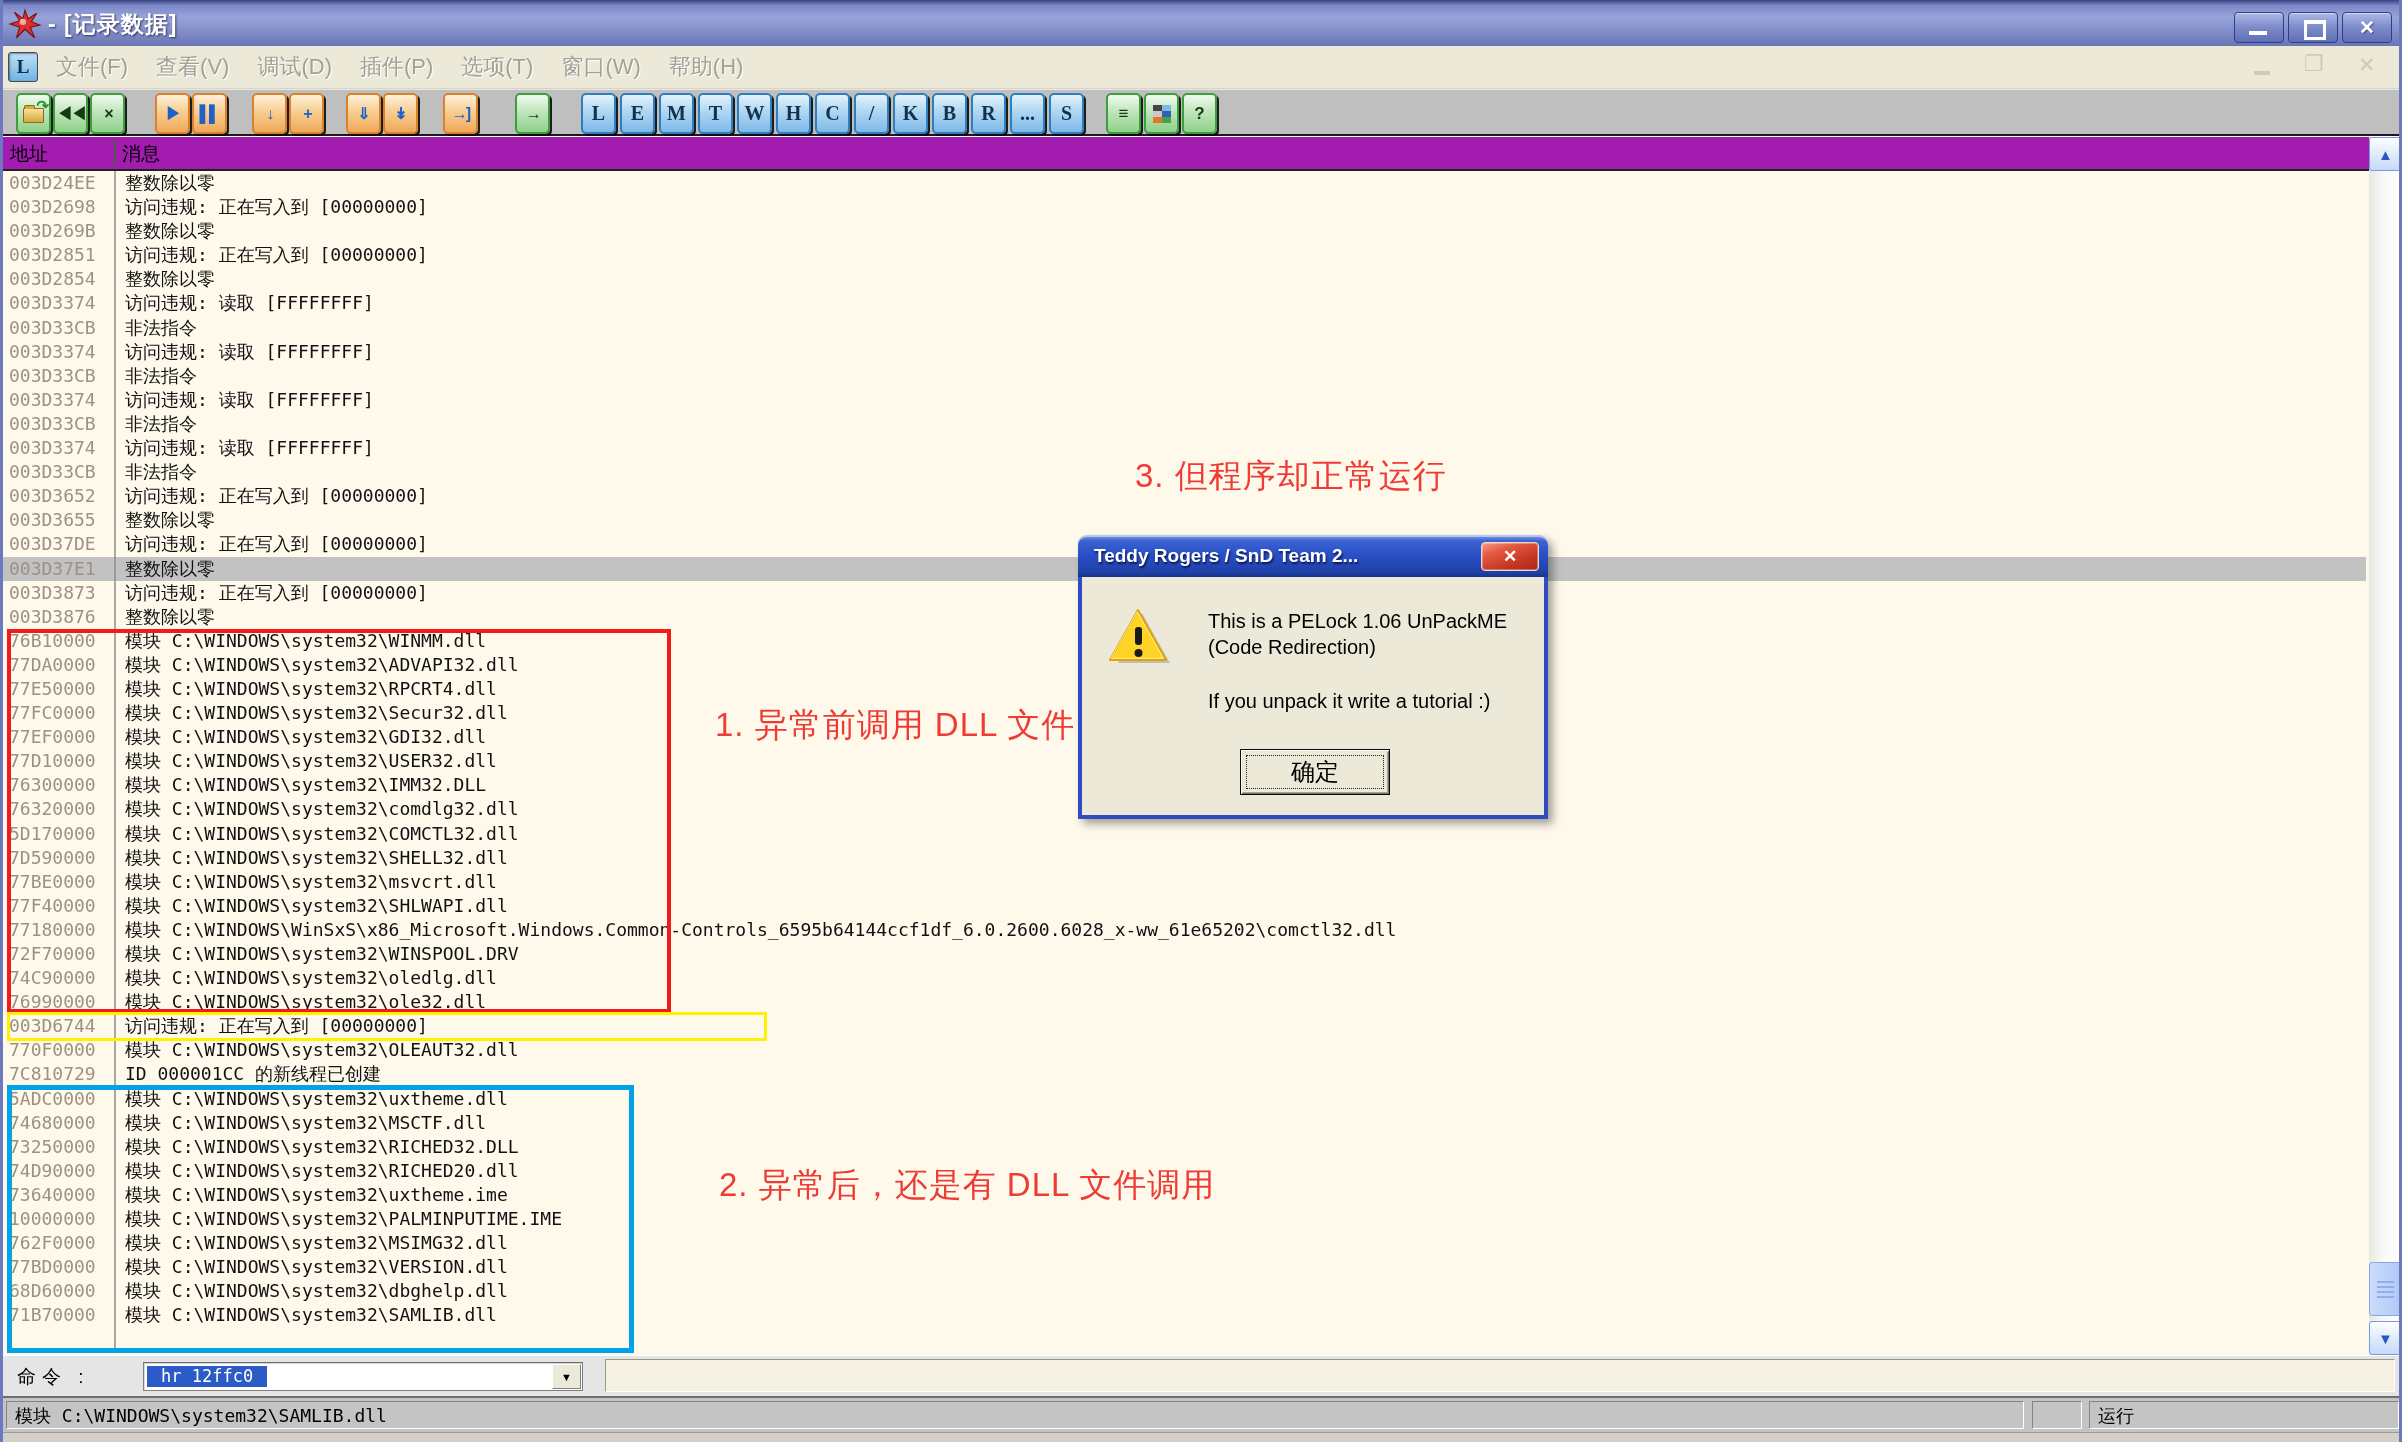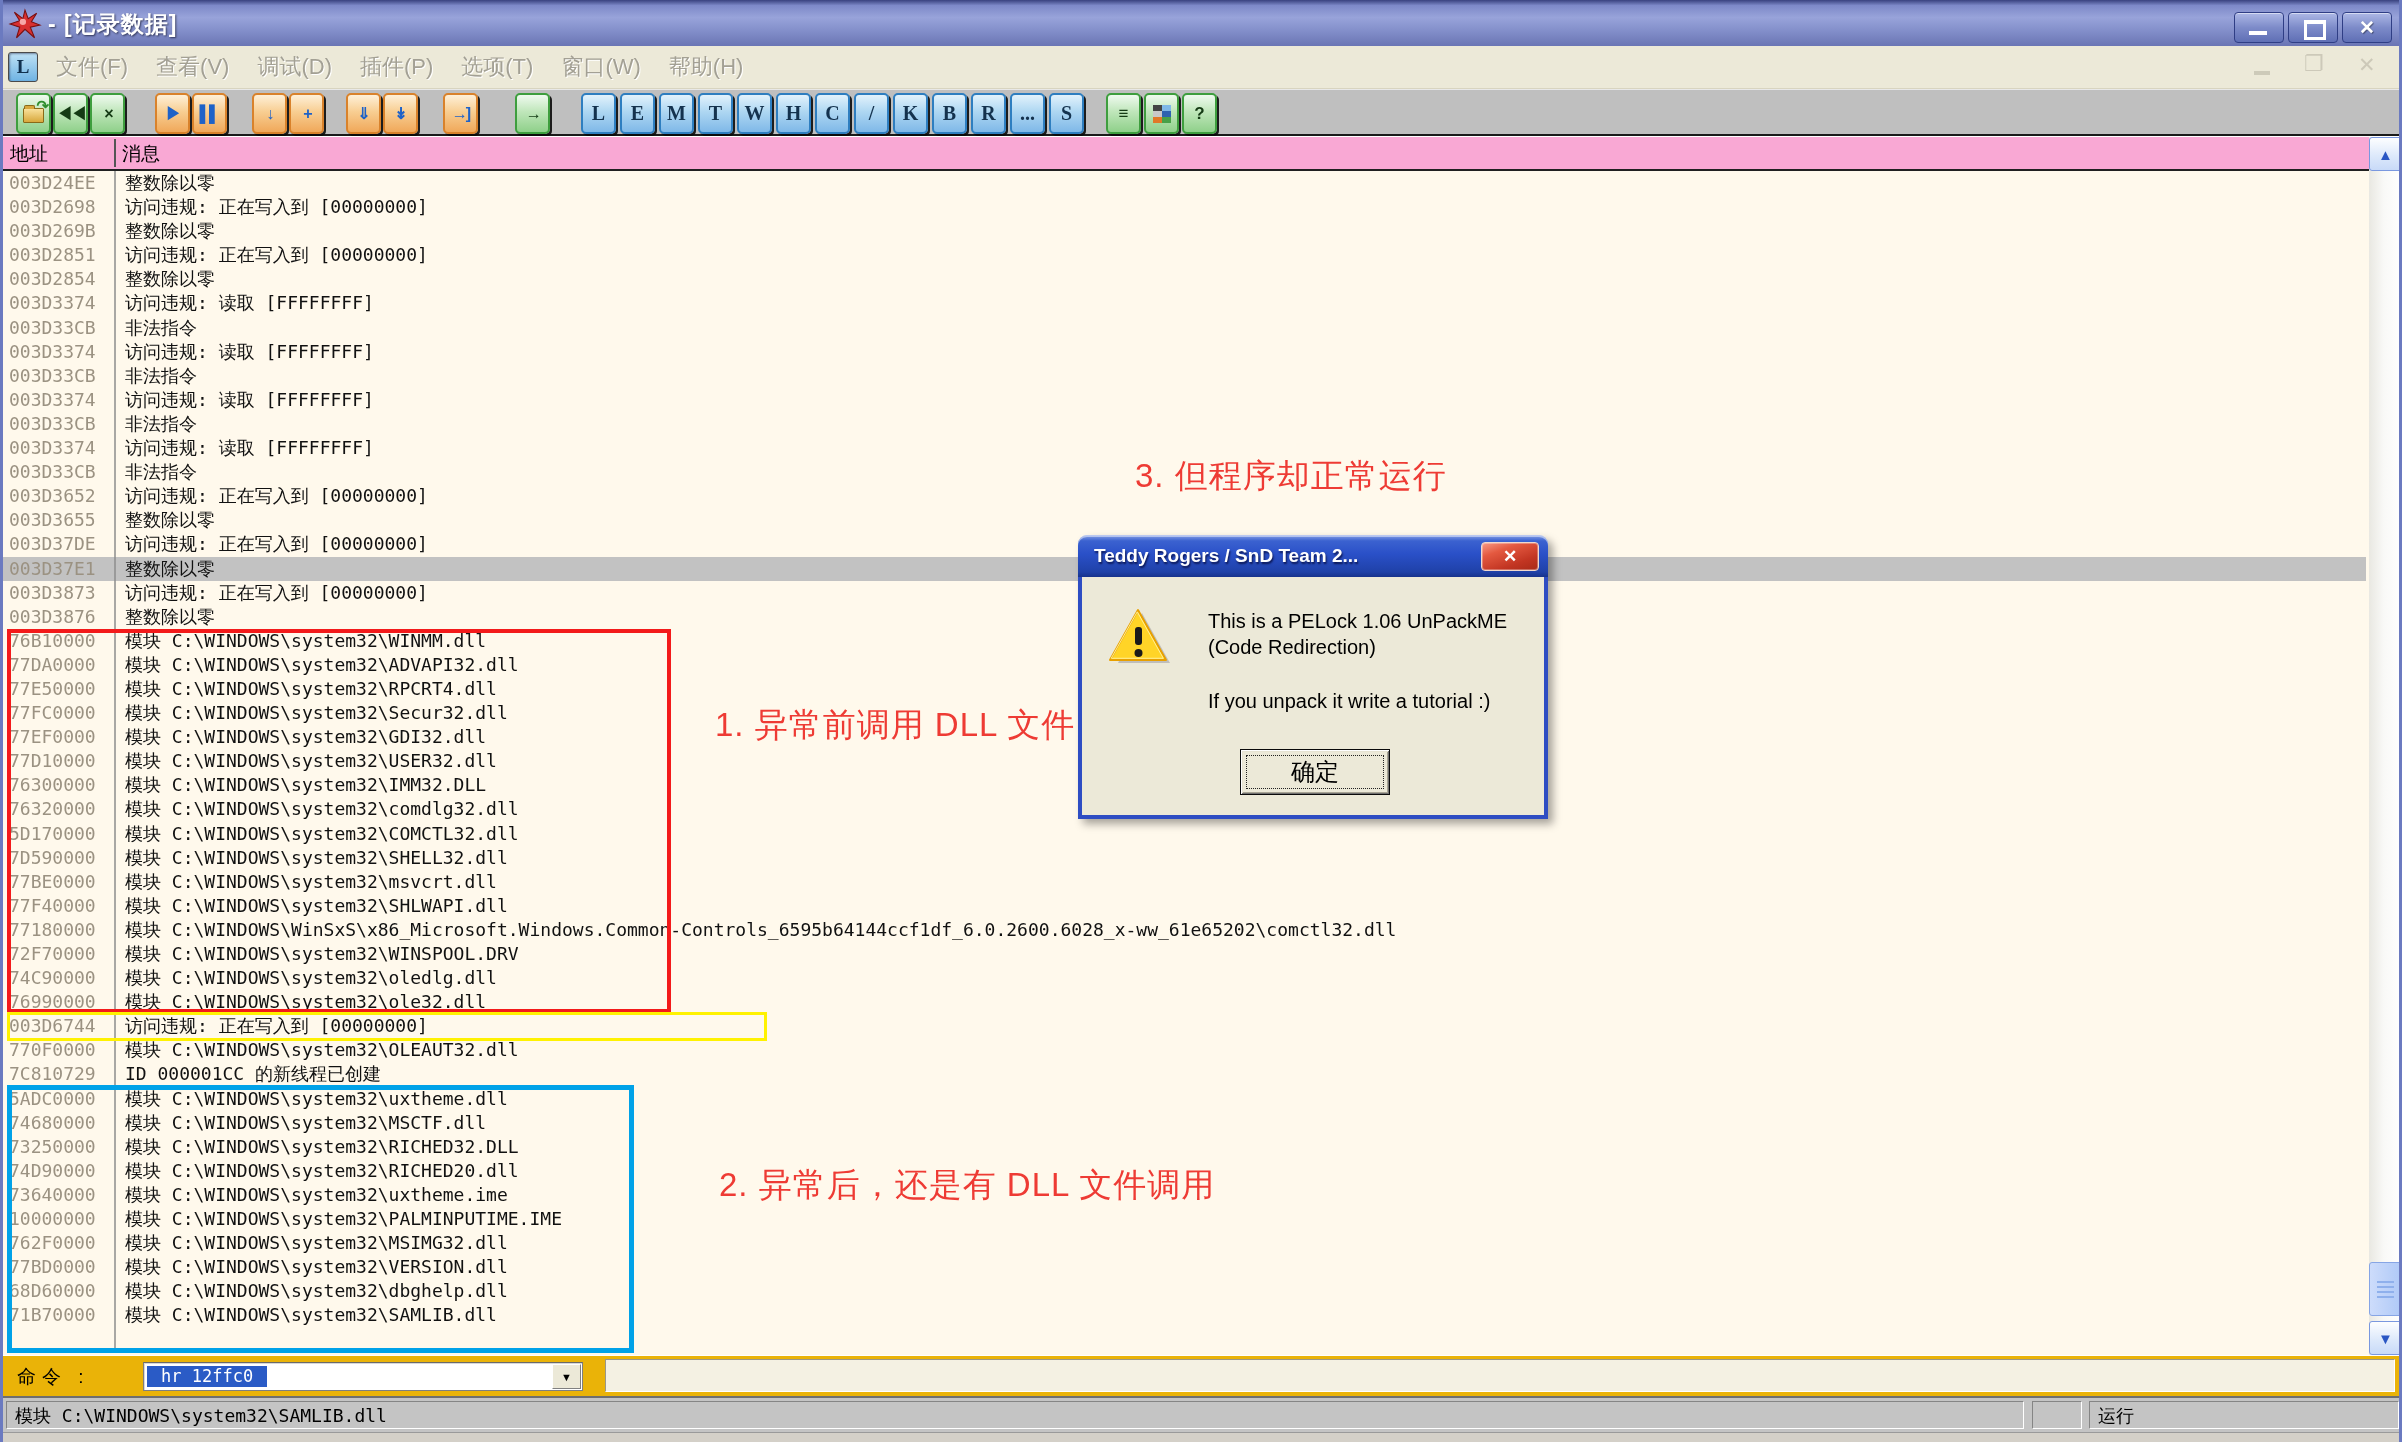--- a/index.html
+++ b/index.html
@@ -55,21 +55,21 @@
   .folder-glyph{position:relative;width:19px;height:13px;background:linear-gradient(180deg,#F8E09A,#D8A83C);
                 border:1px solid #8A6A18;border-radius:1px;margin-top:3px;}
   .folder-glyph::before{content:"";position:absolute;left:0;top:-4px;width:9px;height:3px;
                 background:#D8A83C;border:1px solid #8A6A18;border-bottom:none;border-radius:2px 2px 0 0;}
   .folder-glyph::after{content:"↷";position:absolute;right:-6px;top:-12px;color:#2E8E2E;font-size:15px;font-weight:bold;}
   .grid-glyph{width:18px;height:18px;background:
       linear-gradient(90deg,#444 50%,#7FB8E8 50%) top/18px 6px no-repeat,
       linear-gradient(90deg,#C8C8C8 50%,#2E62B0 50%) 0 6px/18px 6px no-repeat,
       linear-gradient(90deg,#E07828 50%,#48A048 50%) 0 12px/18px 6px no-repeat;}
   
-  .colheader{position:absolute;left:0;top:136px;width:2396px;height:35px;background:#f9a8d4;
+  .colheader{position:absolute;left:0;top:136px;width:2396px;height:35px;background:#a21caf;
              border-top:1px solid #FFFFFF;border-bottom:2px solid #202020;box-sizing:border-box;}
   .colheader .h-addr{position:absolute;left:7px;top:4px;font-size:19px;color:#000;}
   .colheader .h-msg{position:absolute;left:119px;top:4px;font-size:19px;color:#000;}
   .colheader .h-sep{position:absolute;left:111px;top:2px;bottom:2px;width:2px;background:#555;}
   
   .log-rows{position:absolute;left:0;top:171px;width:2363px;}
   .log-row{display:flex;height:24.1px;line-height:24.1px;font-family:"DejaVu Sans Mono",monospace;font-size:18px;white-space:pre;}
   .log-row .addr{flex:none;width:106px;padding-left:6px;color:#9B9282;overflow:hidden;}
   .log-row .msg{padding-left:10px;color:#111;}
   .log-row.sel{background:#C2C2C2;}
@@ -112,21 +112,21 @@
             box-sizing:border-box;}
   .dlg-icon{position:absolute;left:24px;top:30px;}
   .dlg-line{position:absolute;left:126px;color:#000;font-size:20px;}
   .dlg-l1{top:33px;} .dlg-l2{top:59px;} .dlg-l3{top:113px;}
   .dlg-ok{position:absolute;left:158px;top:172px;width:148px;height:44px;background:#ECE9D8;
           border:1px solid #0A0A0A;
           box-shadow:inset 1px 1px 0 #FFFFFF,inset -1px -1px 0 #707070,inset 2px 2px 0 #E6E3D2,inset -2px -2px 0 #A8A494;
           display:flex;align-items:center;justify-content:center;font-size:24px;color:#000;position:absolute;}
   .dlg-ok::after{content:"";position:absolute;left:5px;right:5px;top:5px;bottom:5px;border:1px dotted #222;}
   
-  .cmdbar{position:absolute;left:0;top:1355px;width:2396px;height:41px;background:#eab308;border-top:1px solid #fff;}
+  .cmdbar{position:absolute;left:0;top:1355px;width:2396px;height:41px;background:#e5e5e5;border-top:1px solid #fff;}
   .cmd-label{position:absolute;left:14px;top:8px;font-size:19px;color:#000;letter-spacing:6px;}
   .combo{position:absolute;left:140px;top:6px;width:440px;height:29px;background:#fff;box-sizing:border-box;
          border:1px solid #7F7F7F;border-top-color:#6A6A6A;box-shadow:inset 1px 1px 0 #D8D8D8;}
   .combo-value{position:absolute;left:3px;top:3px;font-family:"DejaVu Sans Mono",monospace;font-size:17px;
                color:#fff;background:#2A5BC6;padding:0 14px;line-height:21px;}
   .combo-btn{position:absolute;right:1px;top:1px;bottom:1px;width:27px;background:#ECE9D8;
              border:1px solid;border-color:#FFFFFF #808080 #808080 #FFFFFF;
              display:flex;align-items:center;justify-content:center;font-size:11px;color:#000;}
   .cmd-panel{position:absolute;left:602px;top:3px;width:1790px;height:33px;background:#F4F1E3;box-sizing:border-box;
              border:1px solid;border-color:#9A9788 #FFFFFF #FFFFFF #9A9788;}

